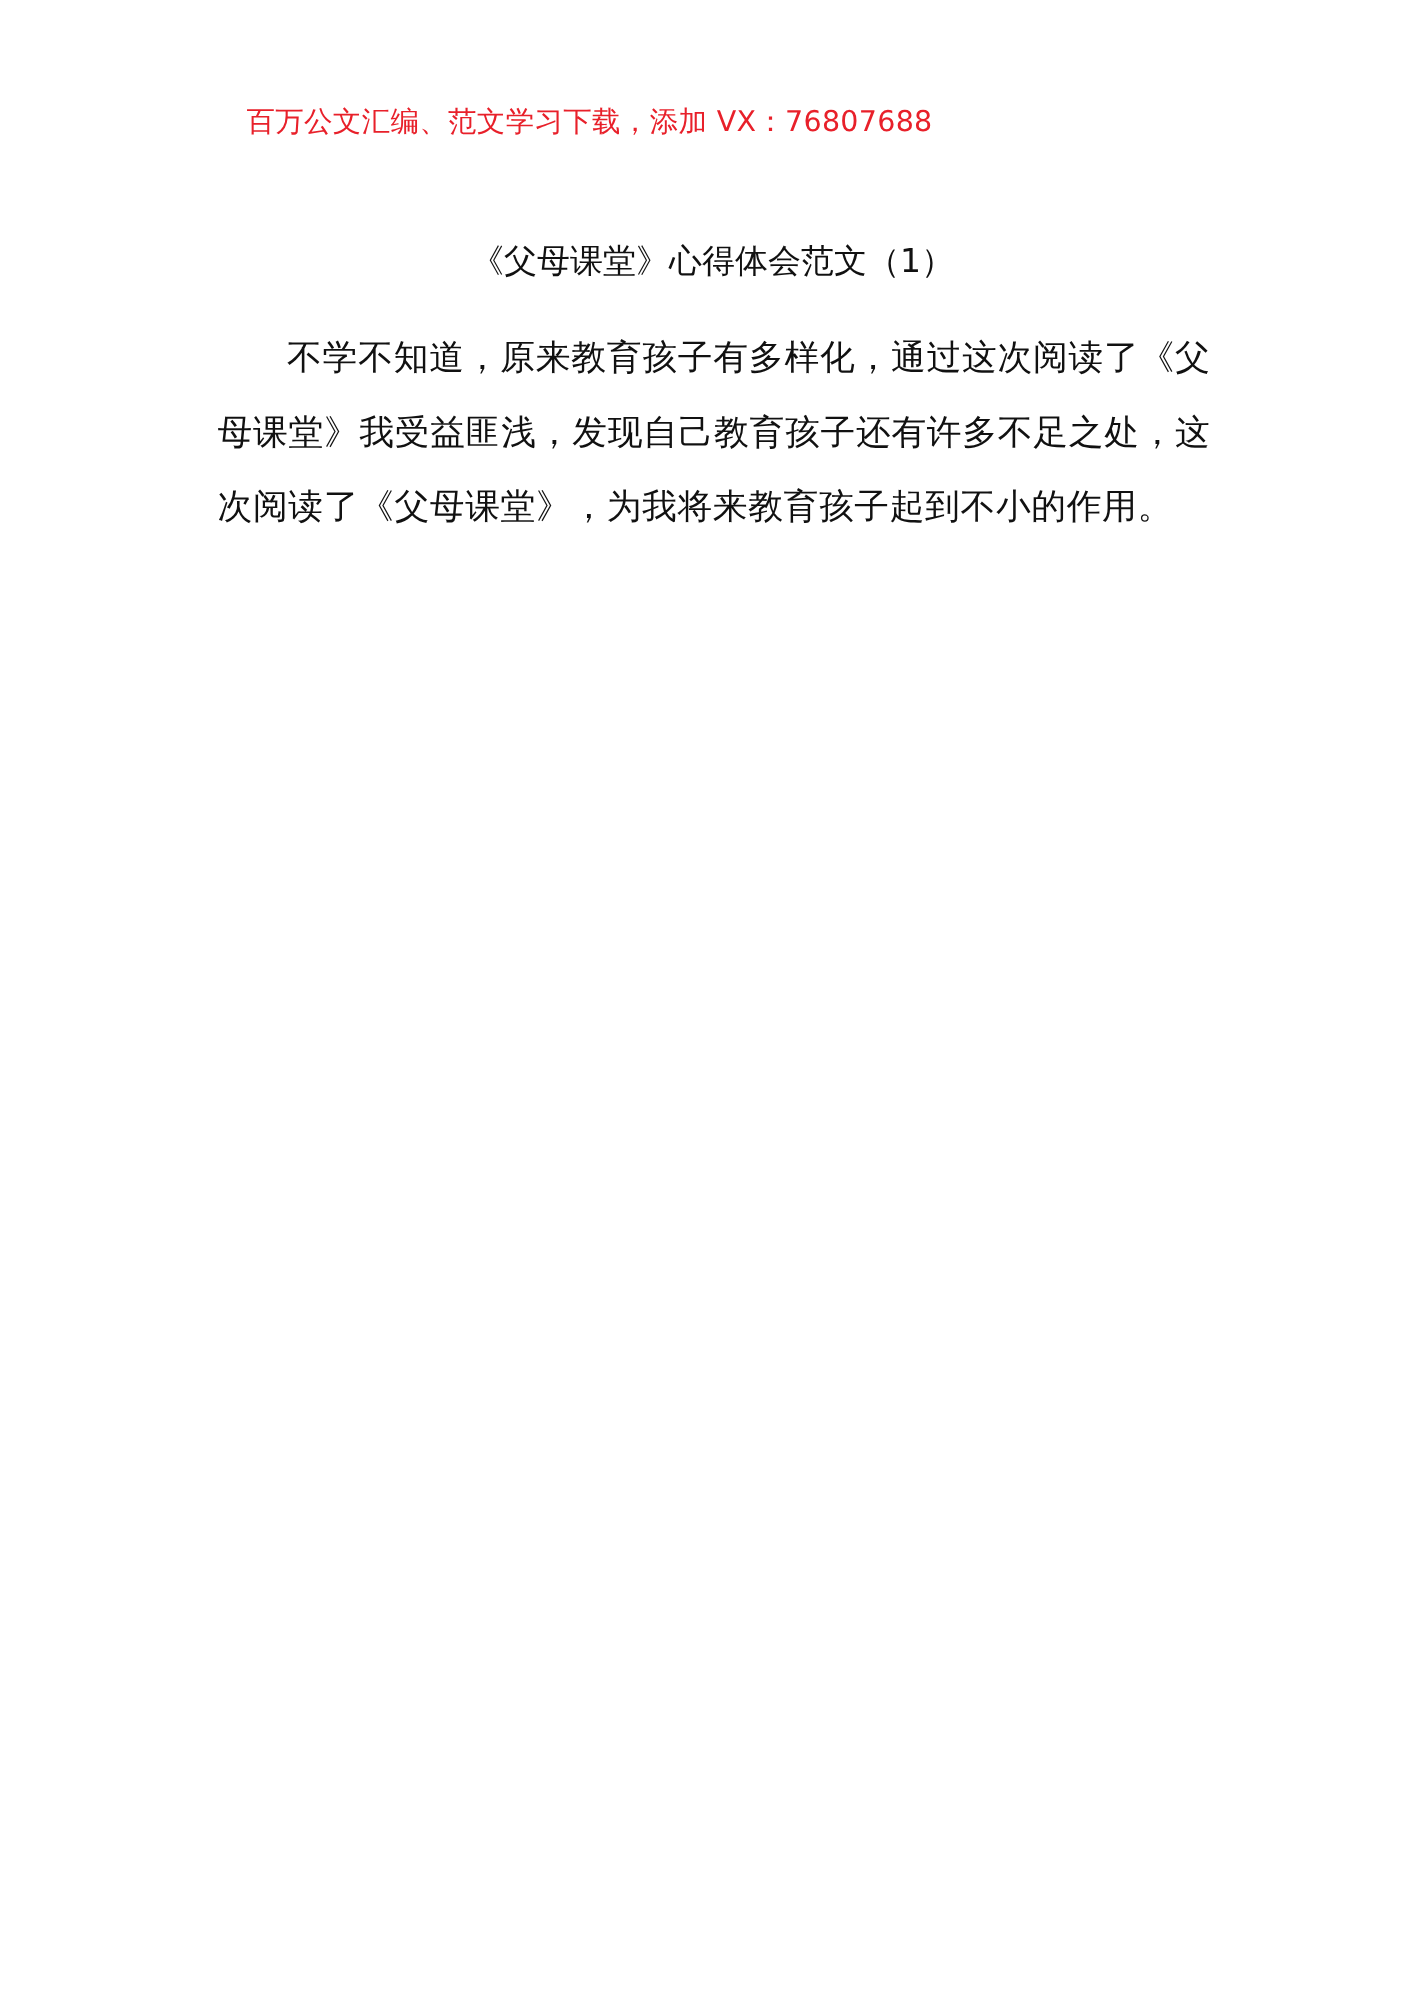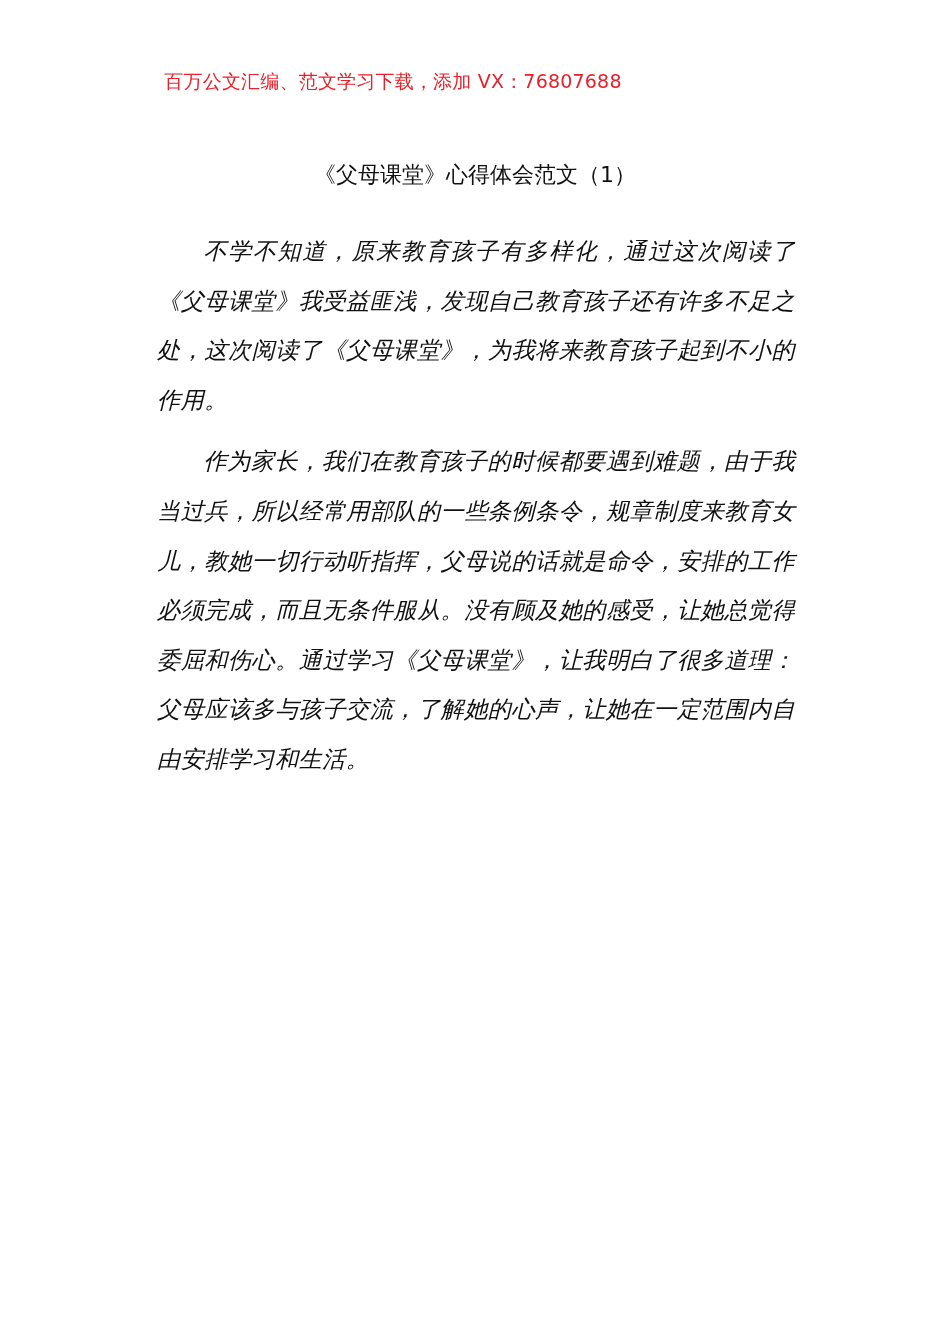--- a/index.html
+++ b/index.html
@@ -15,25 +15,24 @@
     text-align: center; color: #111;
     font-family: "DejaVu Sans", "Liberation Sans", sans-serif;
     font-size: 22px; line-height: 34px;
   }
   .body {
     position: absolute; top: 214px; left: 145px; width: 662px;
     font-family: "DejaVu Sans", "Liberation Sans", sans-serif;
     font-size: 23.2px; line-height: 49.6px; color: #111;
     text-align: justify; letter-spacing: 0.4px;
   }
-  .body p { margin: 12px; text-indent: 2em; font-style: italic; }
+  .body p { margin: 0; text-indent: 2em; }
 </style>
 </head>
 <body>
 
 <div class="header">百万公文汇编、范文学习下载，添加 VX：76807688</div>
 
 <div class="title">《父母课堂》心得体会范文（1）</div>
 
 <div class="body">
   <p>不学不知道，原来教育孩子有多样化，通过这次阅读了《父母课堂》我受益匪浅，发现自己教育孩子还有许多不足之处，这次阅读了《父母课堂》，为我将来教育孩子起到不小的作用。</p>
-  <p>作为家长，我们在教育孩子的时候都要遇到难题，由于我当过兵，所以经常用部队的一些条例条令，规章制度来教育女儿，教她一切行动听指挥，父母说的话就是命令，安排的工作必须完成，而且无条件服从。没有顾及她的感受，让她总觉得委屈和伤心。通过学习《父母课堂》，让我明白了很多道理：父母应该多与孩子交流，了解她的心声，让她在一定范围内自由安排学习和生活。</p>
 </div>
 
 </body></html>

